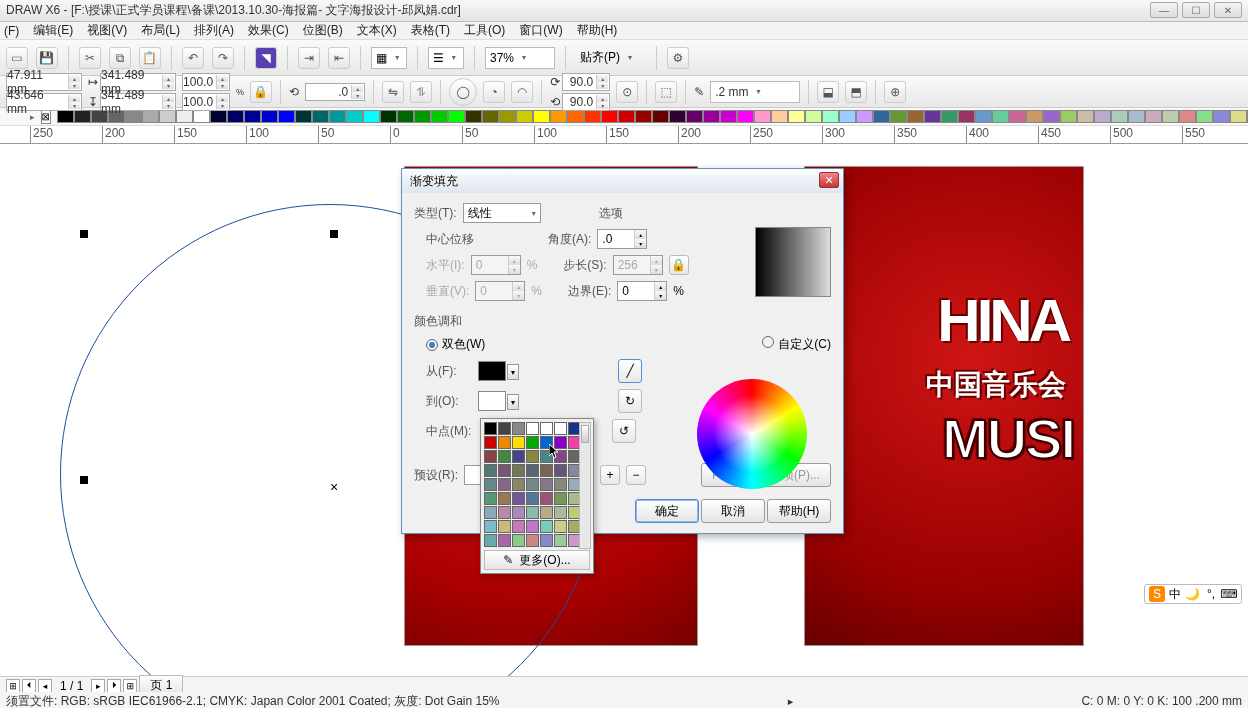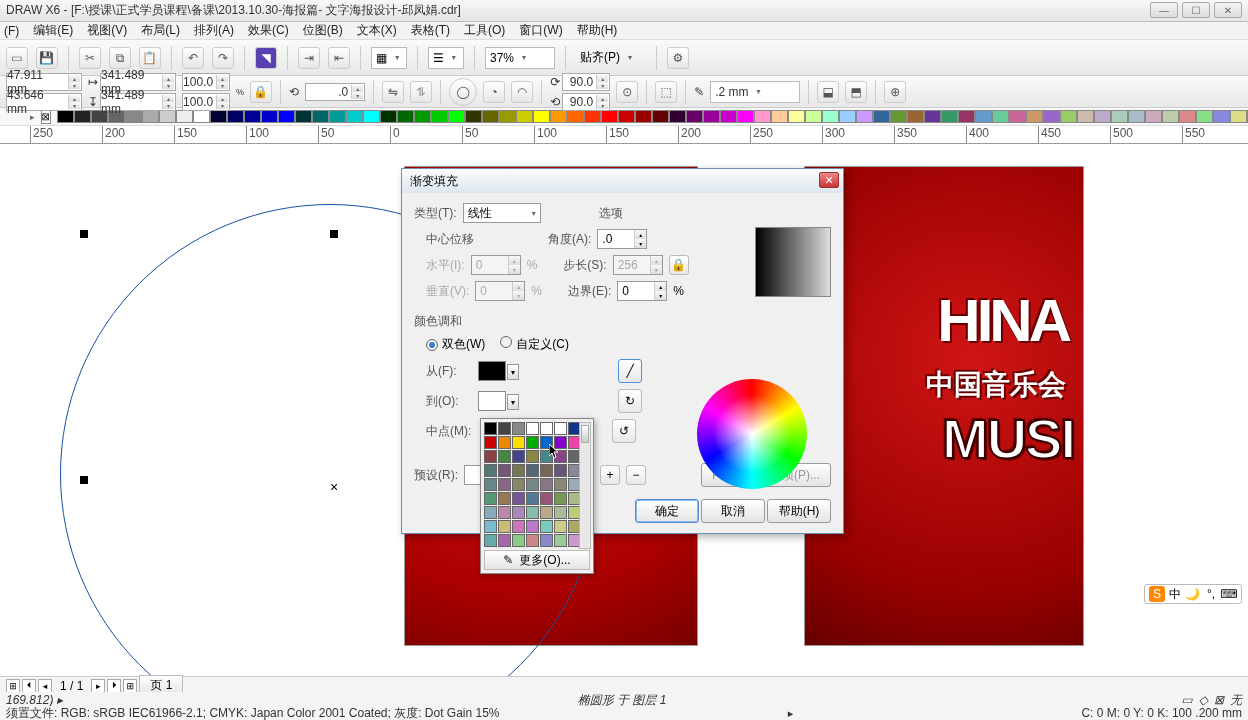--- a/index.html
+++ b/index.html
@@ -53,21 +53,21 @@
 .cp-grid { display:grid; grid-template-columns:repeat(7,13px); grid-auto-rows:13px; gap:1px;}
 .cp-sw { border:1px solid #666;}
 .cp-scroll { position:absolute; right:2px; top:3px; bottom:24px; width:12px; background:#e8e8e8; border:1px solid #bbb;}
 .cp-scroll .th{position:absolute;top:2px;left:1px;right:1px;height:18px;background:linear-gradient(#fff,#ccc);border:1px solid #aaa;}
 .cp-more { height:20px; margin-top:3px; border:1px solid #bbb; background:linear-gradient(#fff,#e4e4e4); display:flex; align-items:center; justify-content:center; gap:6px;}
 .dlg-btns { position:absolute; right:12px; bottom:10px; display:flex; gap:2px;}
 .dlg-btn { width:64px; height:24px; border:1px solid #999; background:linear-gradient(#fff,#e4e4e4); border-radius:3px; display:flex; align-items:center; justify-content:center;}
 .dlg-btn.def { border:1px solid #5a8dd6; box-shadow:0 0 0 1px #8ab6ec inset;}
 .statusbar1 { position:absolute; left:0; right:0; bottom:26px; height:18px; background:#f4f4f4; border-top:1px solid #ccc; display:flex; align-items:center; padding:0 6px; font-size:11px; gap:8px;}
 .statusbar2 { position:absolute; left:0; right:0; bottom:12px; height:16px; background:#f4f4f4; display:flex; align-items:center; padding:0 6px; font-size:11px; color:#333; justify-content:space-between;font-style:italic;}
-.statusbar3 { position:absolute; left:0; right:0; bottom:0; height:14px; background:#f4f4f4; display:flex; align-items:center; padding:0 6px; font-size:11px; color:#333; justify-content:space-between;}
+.statusbar3 { position:absolute; left:0; right:0; bottom:12px; height:14px; background:#f4f4f4; display:flex; align-items:center; padding:0 6px; font-size:11px; color:#333; justify-content:space-between;}
 .pg-nav { display:flex; align-items:center; gap:2px;}
 .pg-btn { width:14px; height:14px; border:1px solid #aaa; background:#fff; display:flex; align-items:center; justify-content:center; font-size:9px;}
 .pg-tab { padding:1px 10px; background:linear-gradient(#fff,#e4e4e4); border:1px solid #bbb; }
 .ime-float { position:absolute; right:6px; top:584px; display:flex; gap:2px; align-items:center; background:#fff; border:1px solid #bbb; padding:1px 4px; border-radius:3px;}
 .ime-float .i{width:16px;height:16px;display:flex;align-items:center;justify-content:center;font-size:12px;}
 .lbl-group{display:flex;flex-direction:column;gap:2px;}
 .radio{width:12px;height:12px;border:1px solid #666;border-radius:50%;display:inline-flex;align-items:center;justify-content:center;margin-right:4px;}
 .radio.on::after{content:"";width:6px;height:6px;background:#3a7fd5;border-radius:50%;}
 .cursor-arrow{position:absolute;left:549px;top:444px;width:12px;height:16px;pointer-events:none;z-index:200;}
 .poster-text-china{font-size:60px;letter-spacing:-4px;}
@@ -427,21 +427,21 @@
             <div>▴</div>
             <div>▾</div>
           </div>
         </div>
       <span>%</span>
     </div>
 
     <div class="row" style="margin-top:12px;">
       <label style="font-weight:normal;">颜色调和</label>
     </div>
-    <div class="row" style="margin-left:12px;gap:15px;">
+    <div class="row" style="margin-left:12px;gap:15px;justify-content:space-between;">
       <span><span class="radio on"></span><span>双色(W)</span></span>
       <span><span class="radio"></span><span>自定义(C)</span></span>
     </div>
     <div class="row" style="margin-left:12px;">
       <label style="width:46px;">从(F):</label>
       <div class="swatch-btn">
           <div class="ar">▾</div>
         </div>
       <span style="width:100px;"></span>
       <div class="tool-btn" style="border-color:#4a90d9;">╱</div>

